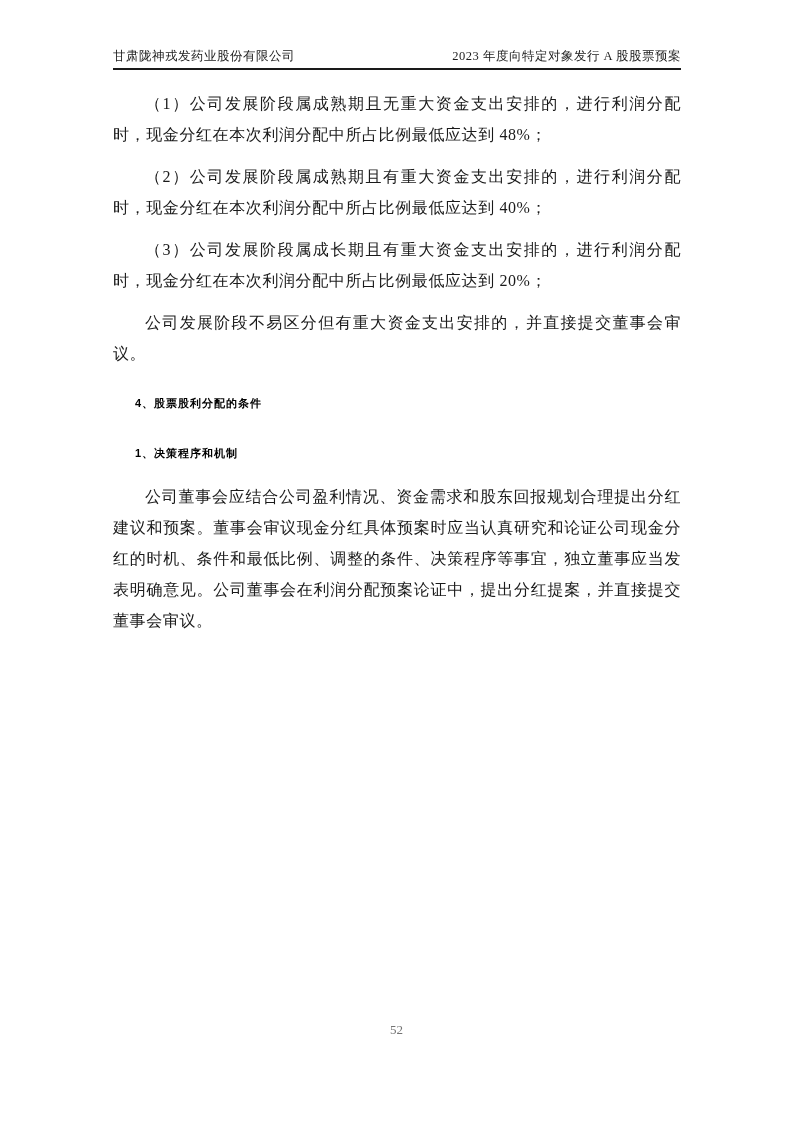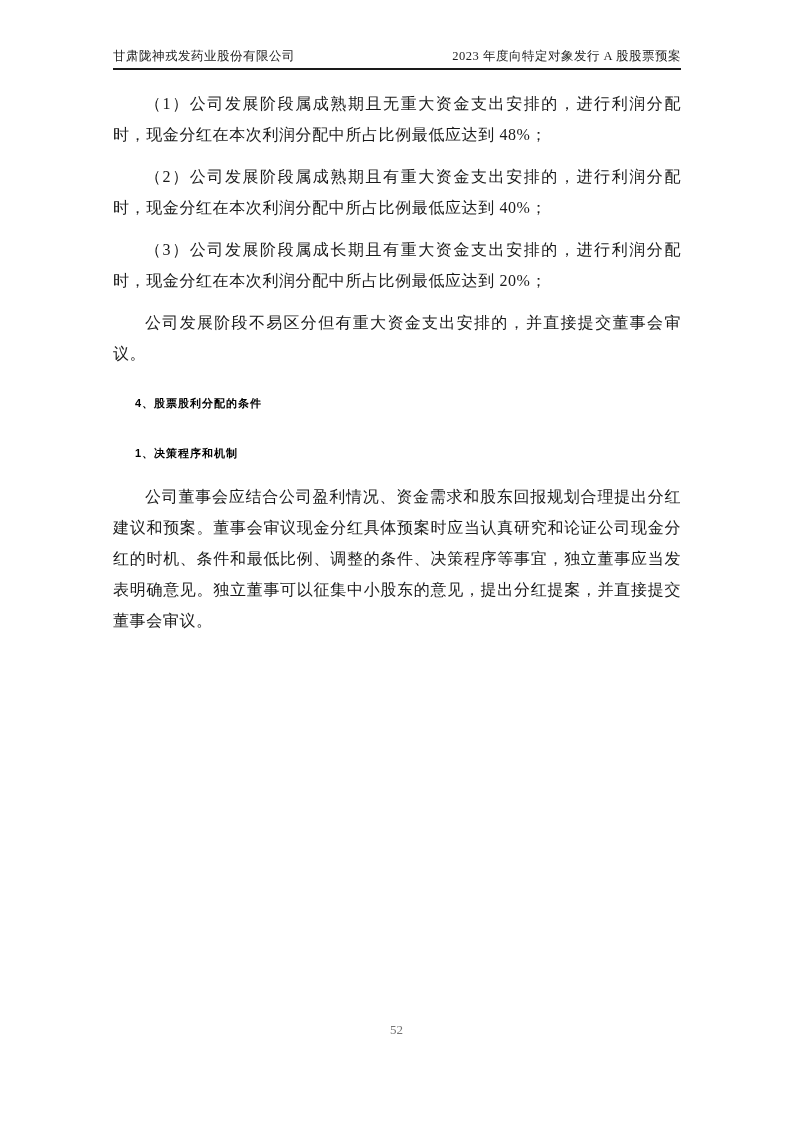--- a/index.html
+++ b/index.html
@@ -83,20 +83,20 @@
     <span class="hdr-right">2023 年度向特定对象发行 A 股股票预案</span>
   </div>
 
   <div class="doc-content">
       <p class="doc-paragraph">（1）公司发展阶段属成熟期且无重大资金支出安排的，进行利润分配时，现金分红在本次利润分配中所占比例最低应达到 48%；</p>
       <p class="doc-paragraph">（2）公司发展阶段属成熟期且有重大资金支出安排的，进行利润分配时，现金分红在本次利润分配中所占比例最低应达到 40%；</p>
       <p class="doc-paragraph">（3）公司发展阶段属成长期且有重大资金支出安排的，进行利润分配时，现金分红在本次利润分配中所占比例最低应达到 20%；</p>
       <p class="doc-paragraph">公司发展阶段不易区分但有重大资金支出安排的，并直接提交董事会审议。</p>
       <h3 class="doc-heading">4、股票股利分配的条件</h3>
       <h3 class="doc-heading">1、决策程序和机制</h3>
-      <p class="doc-paragraph">公司董事会应结合公司盈利情况、资金需求和股东回报规划合理提出分红建议和预案。董事会审议现金分红具体预案时应当认真研究和论证公司现金分红的时机、条件和最低比例、调整的条件、决策程序等事宜，独立董事应当发表明确意见。独立董事可以征集中小股东的意见，提出分红提案，并直接提交董事会审议。</p>
+      <p class="doc-paragraph">公司董事会应结合公司盈利情况、资金需求和股东回报规划合理提出分红建议和预案。董事会审议现金分红具体预案时应当认真研究和论证公司现金分红的时机、条件和最低比例、调整的条件、决策程序等事宜，独立董事应当发表明确意见。公司董事会在利润分配预案论证中，提出分红提案，并直接提交董事会审议。</p>
     </div>
 
   <div class="page-footer">
     <span>52</span>
   </div>
 
 </div>
 
 </body></html>

